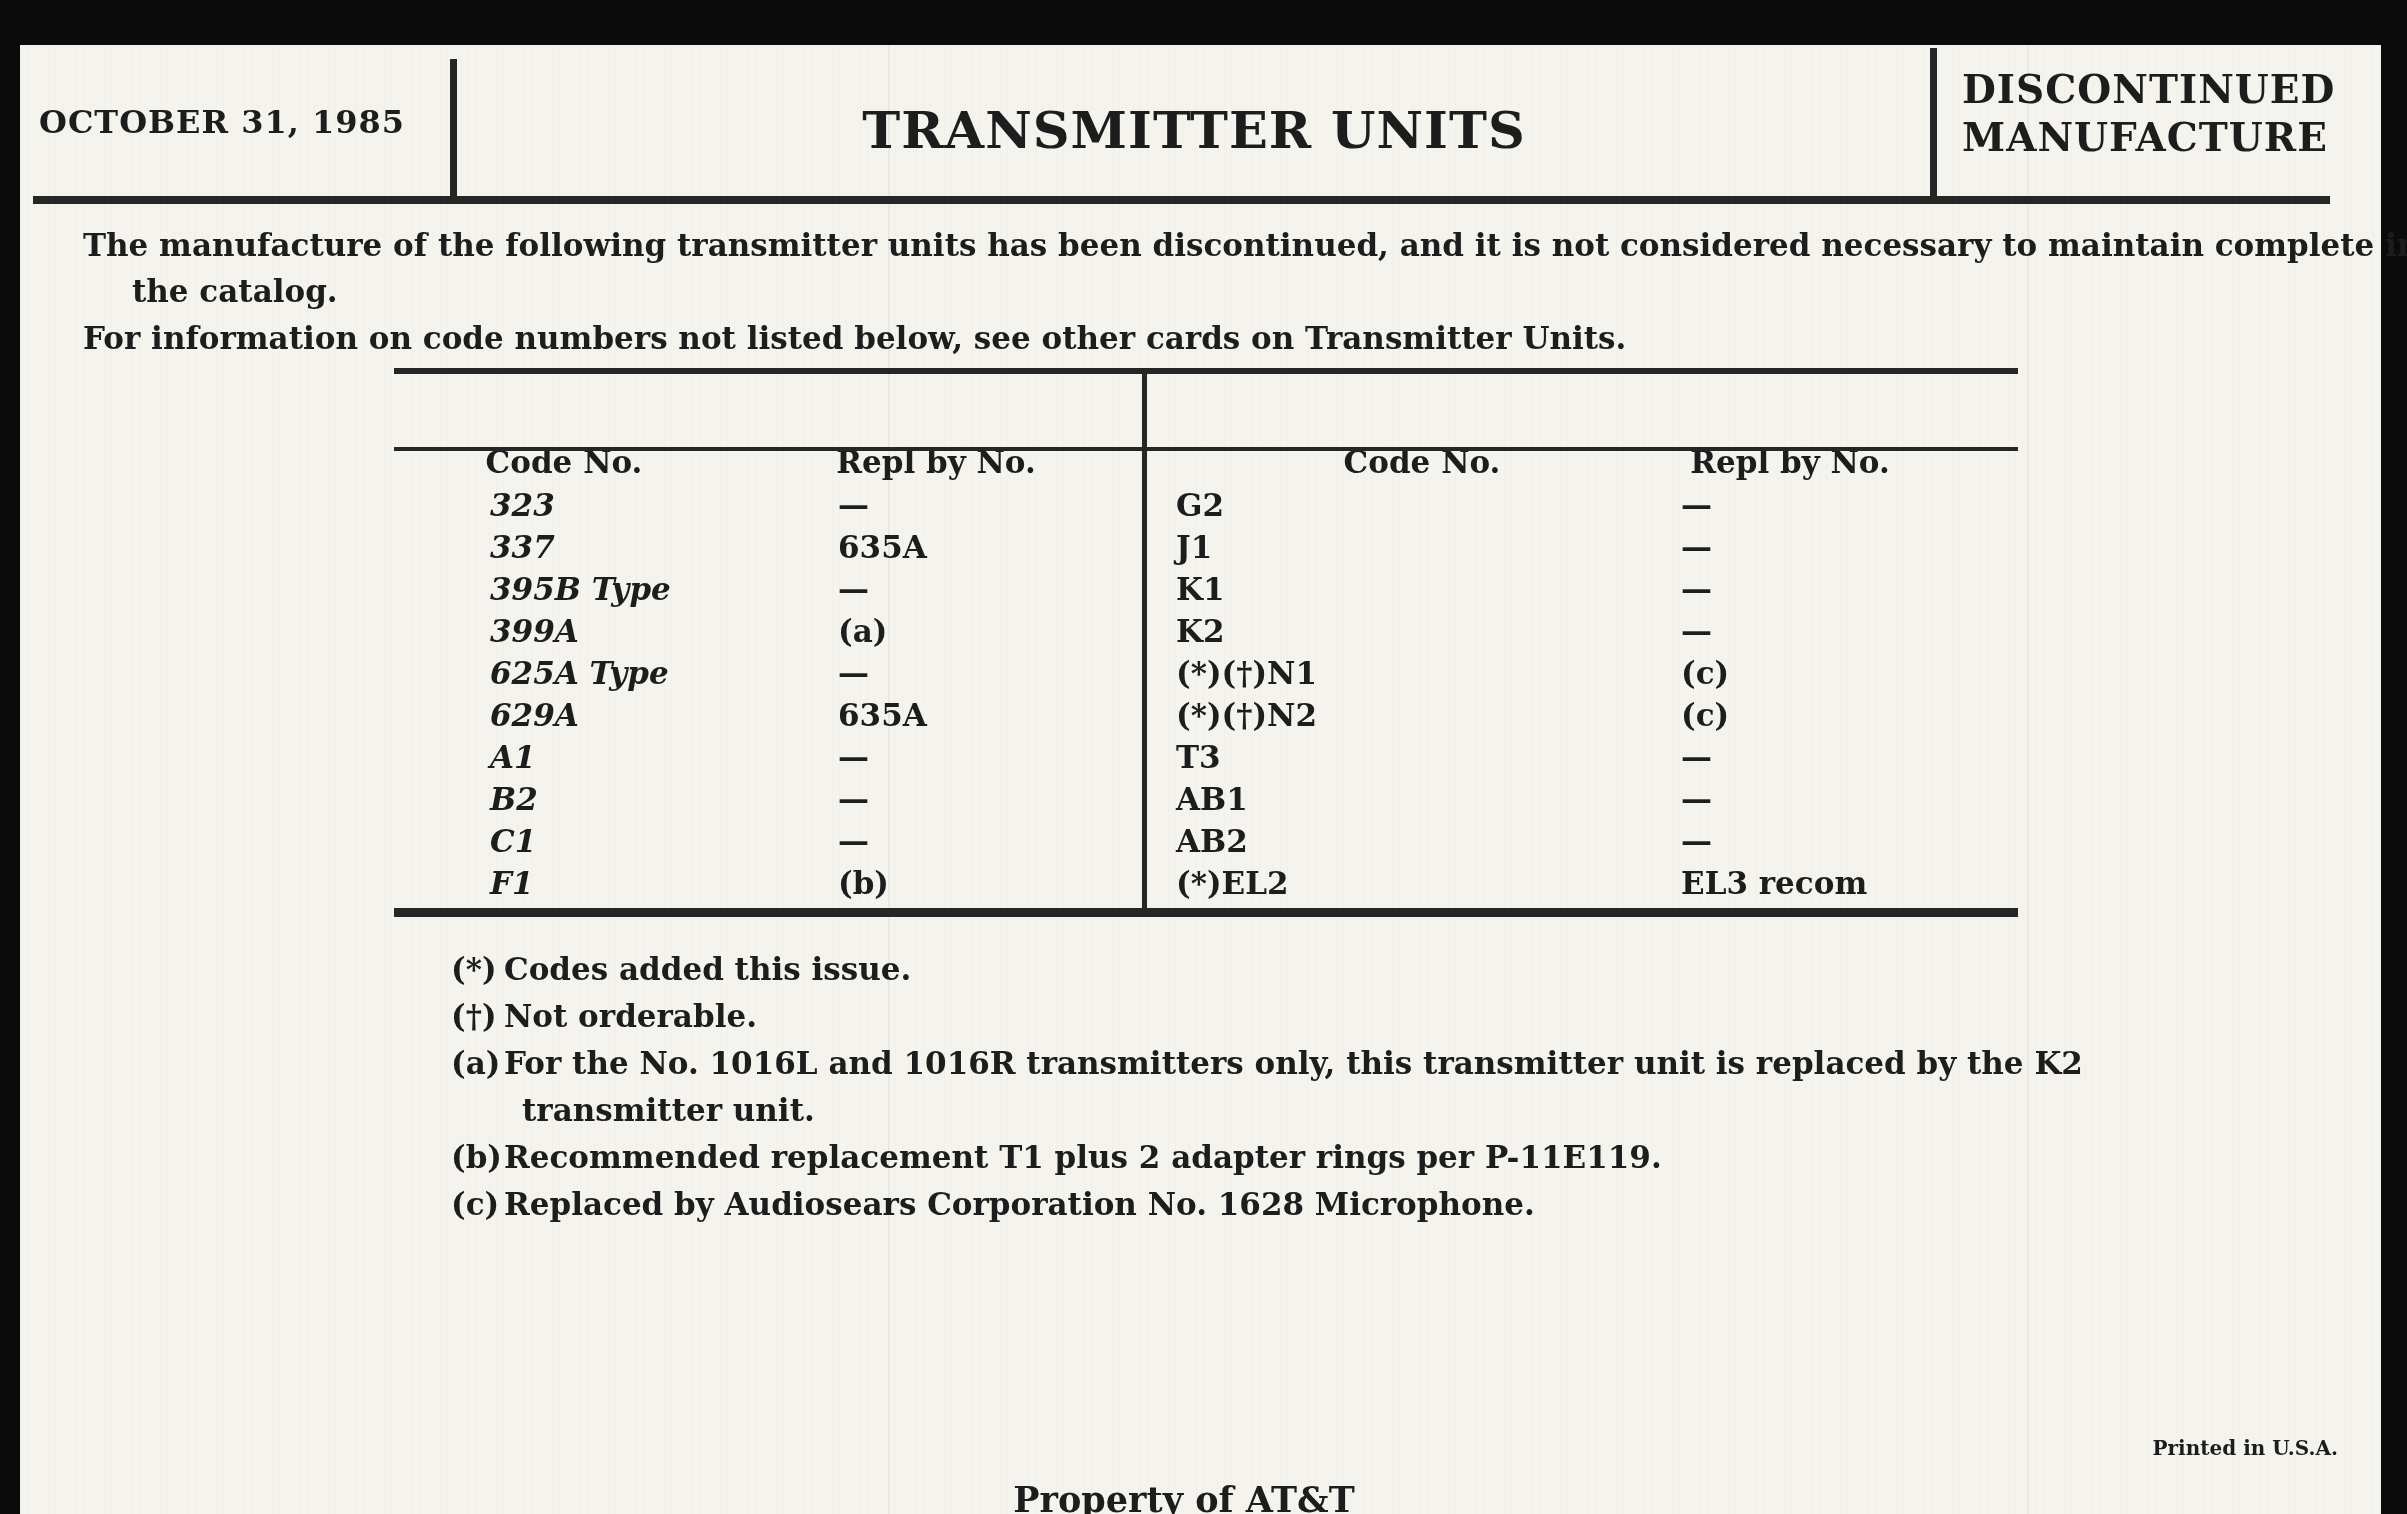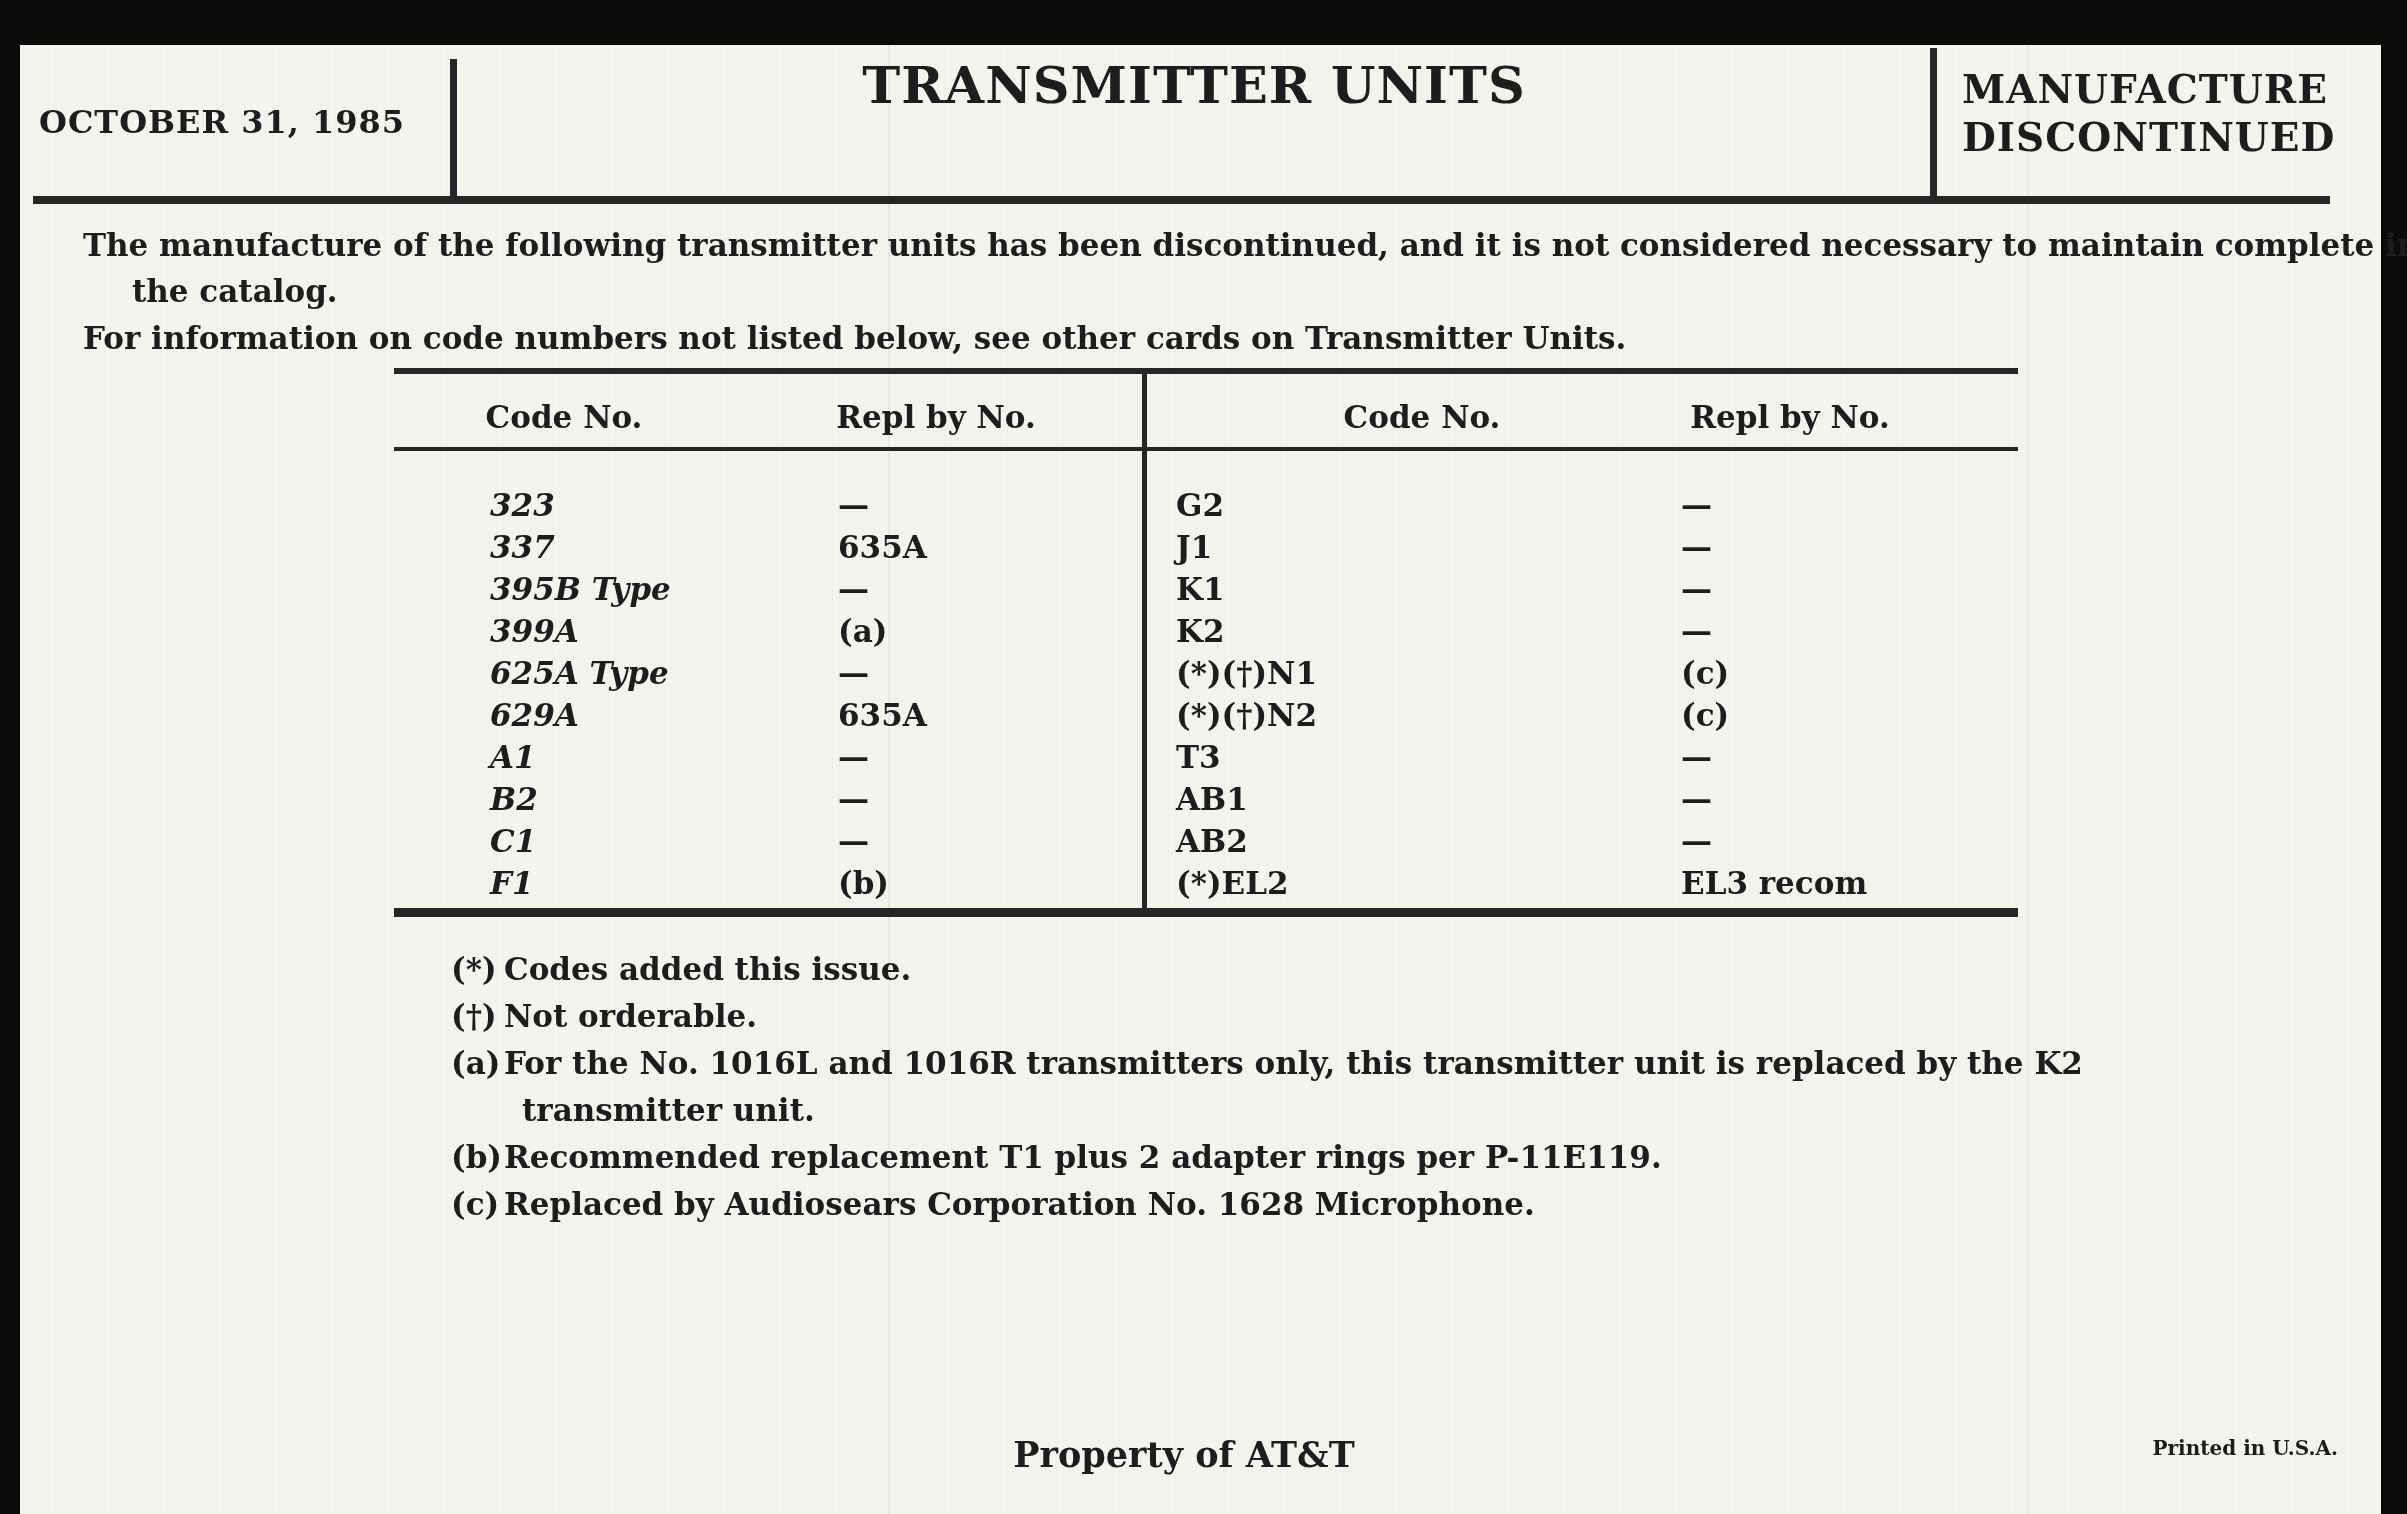--- a/index.html
+++ b/index.html
@@ -18,21 +18,21 @@
   .card{
     position:absolute;left:20px;top:45px;width:2361px;height:1470px;
     background:var(--paper);
     background-image:repeating-linear-gradient(90deg,
       rgba(0,0,0,0.016) 0px, rgba(0,0,0,0.016) 1px,
       rgba(0,0,0,0) 1px, rgba(0,0,0,0) 7px);
   }
   .seam{position:absolute;top:45px;height:1470px;width:2px;background:rgba(0,0,0,0.035);}
   .content{position:absolute;inset:0;}
   .abs{position:absolute;white-space:nowrap;}
-  .centered{transform:translateX(-50%);}
+  .centered{transform:translateX(-50%);margin-top:45px;}
 
   
   .date{left:39px;top:103px;font-size:32px;letter-spacing:1px;}
   .vline1{left:450px;top:59px;width:7px;height:139px;background:var(--rule);}
   .title{left:1194px;top:55px;font-size:51px;letter-spacing:1px;}
   .subtitle{left:1194px;top:127px;font-size:31px;}
   .vline2{left:1930px;top:48px;width:7px;height:150px;background:var(--rule);}
   .status{left:1962px;top:65px;font-size:39px;line-height:48px;letter-spacing:1px;}
   .hrule{left:33px;top:196px;width:2297px;height:8px;background:var(--rule);}
 
@@ -80,22 +80,22 @@
   <div class="seam" style="left:888px"></div>
   <div class="seam" style="left:2027px"></div>
 
   <div class="content">
 
     <div class="abs date">OCTOBER 31, 1985</div>
     <div class="abs vline1"></div>
     <div class="abs centered title">TRANSMITTER UNITS</div>
     <div class="abs vline2"></div>
     <div class="abs status">
+      <div>DISCONTINUED</div>
       <div>MANUFACTURE</div>
-      <div>DISCONTINUED</div>
     </div>
     <div class="abs hrule"></div>
 
     <div class="abs intro intro-l1">The manufacture of the following transmitter units has been discontinued, and it is not considered necessary to maintain complete information in</div>
     <div class="abs intro intro-l2">the catalog.</div>
     <div class="abs intro intro-l3">For information on code numbers not listed below, see other cards on Transmitter Units.</div>
 
     <div class="abs t-rule t-top"></div>
     <div class="abs centered thead h0">Code No.</div>
     <div class="abs centered thead h1">Repl by No.</div>

